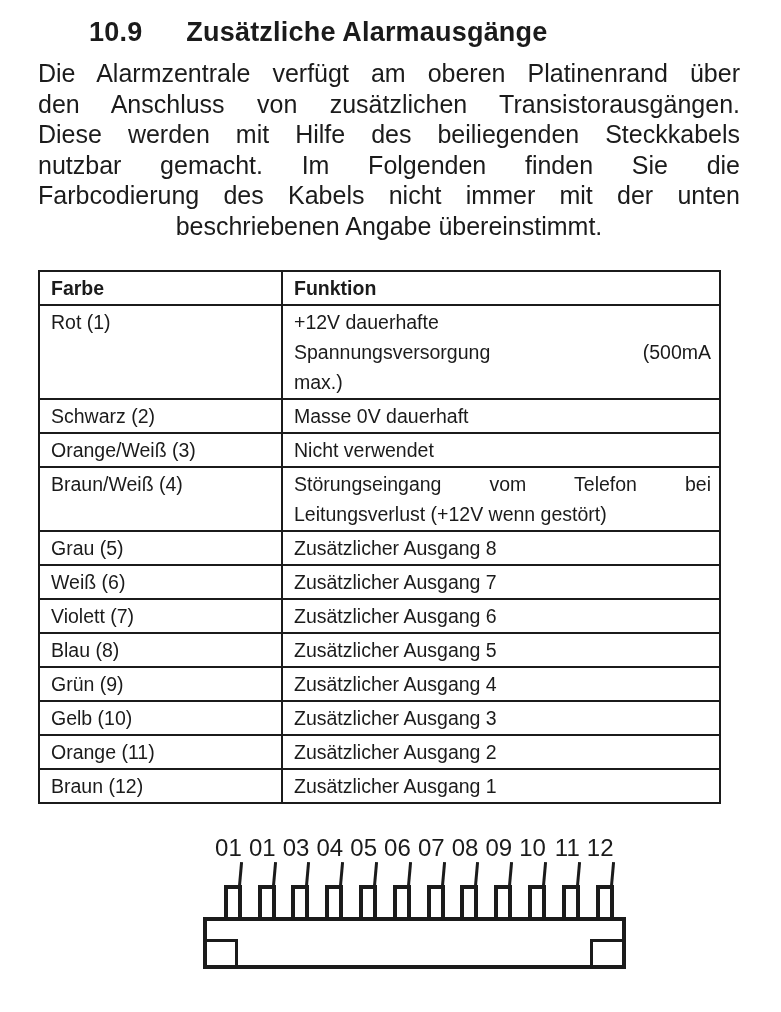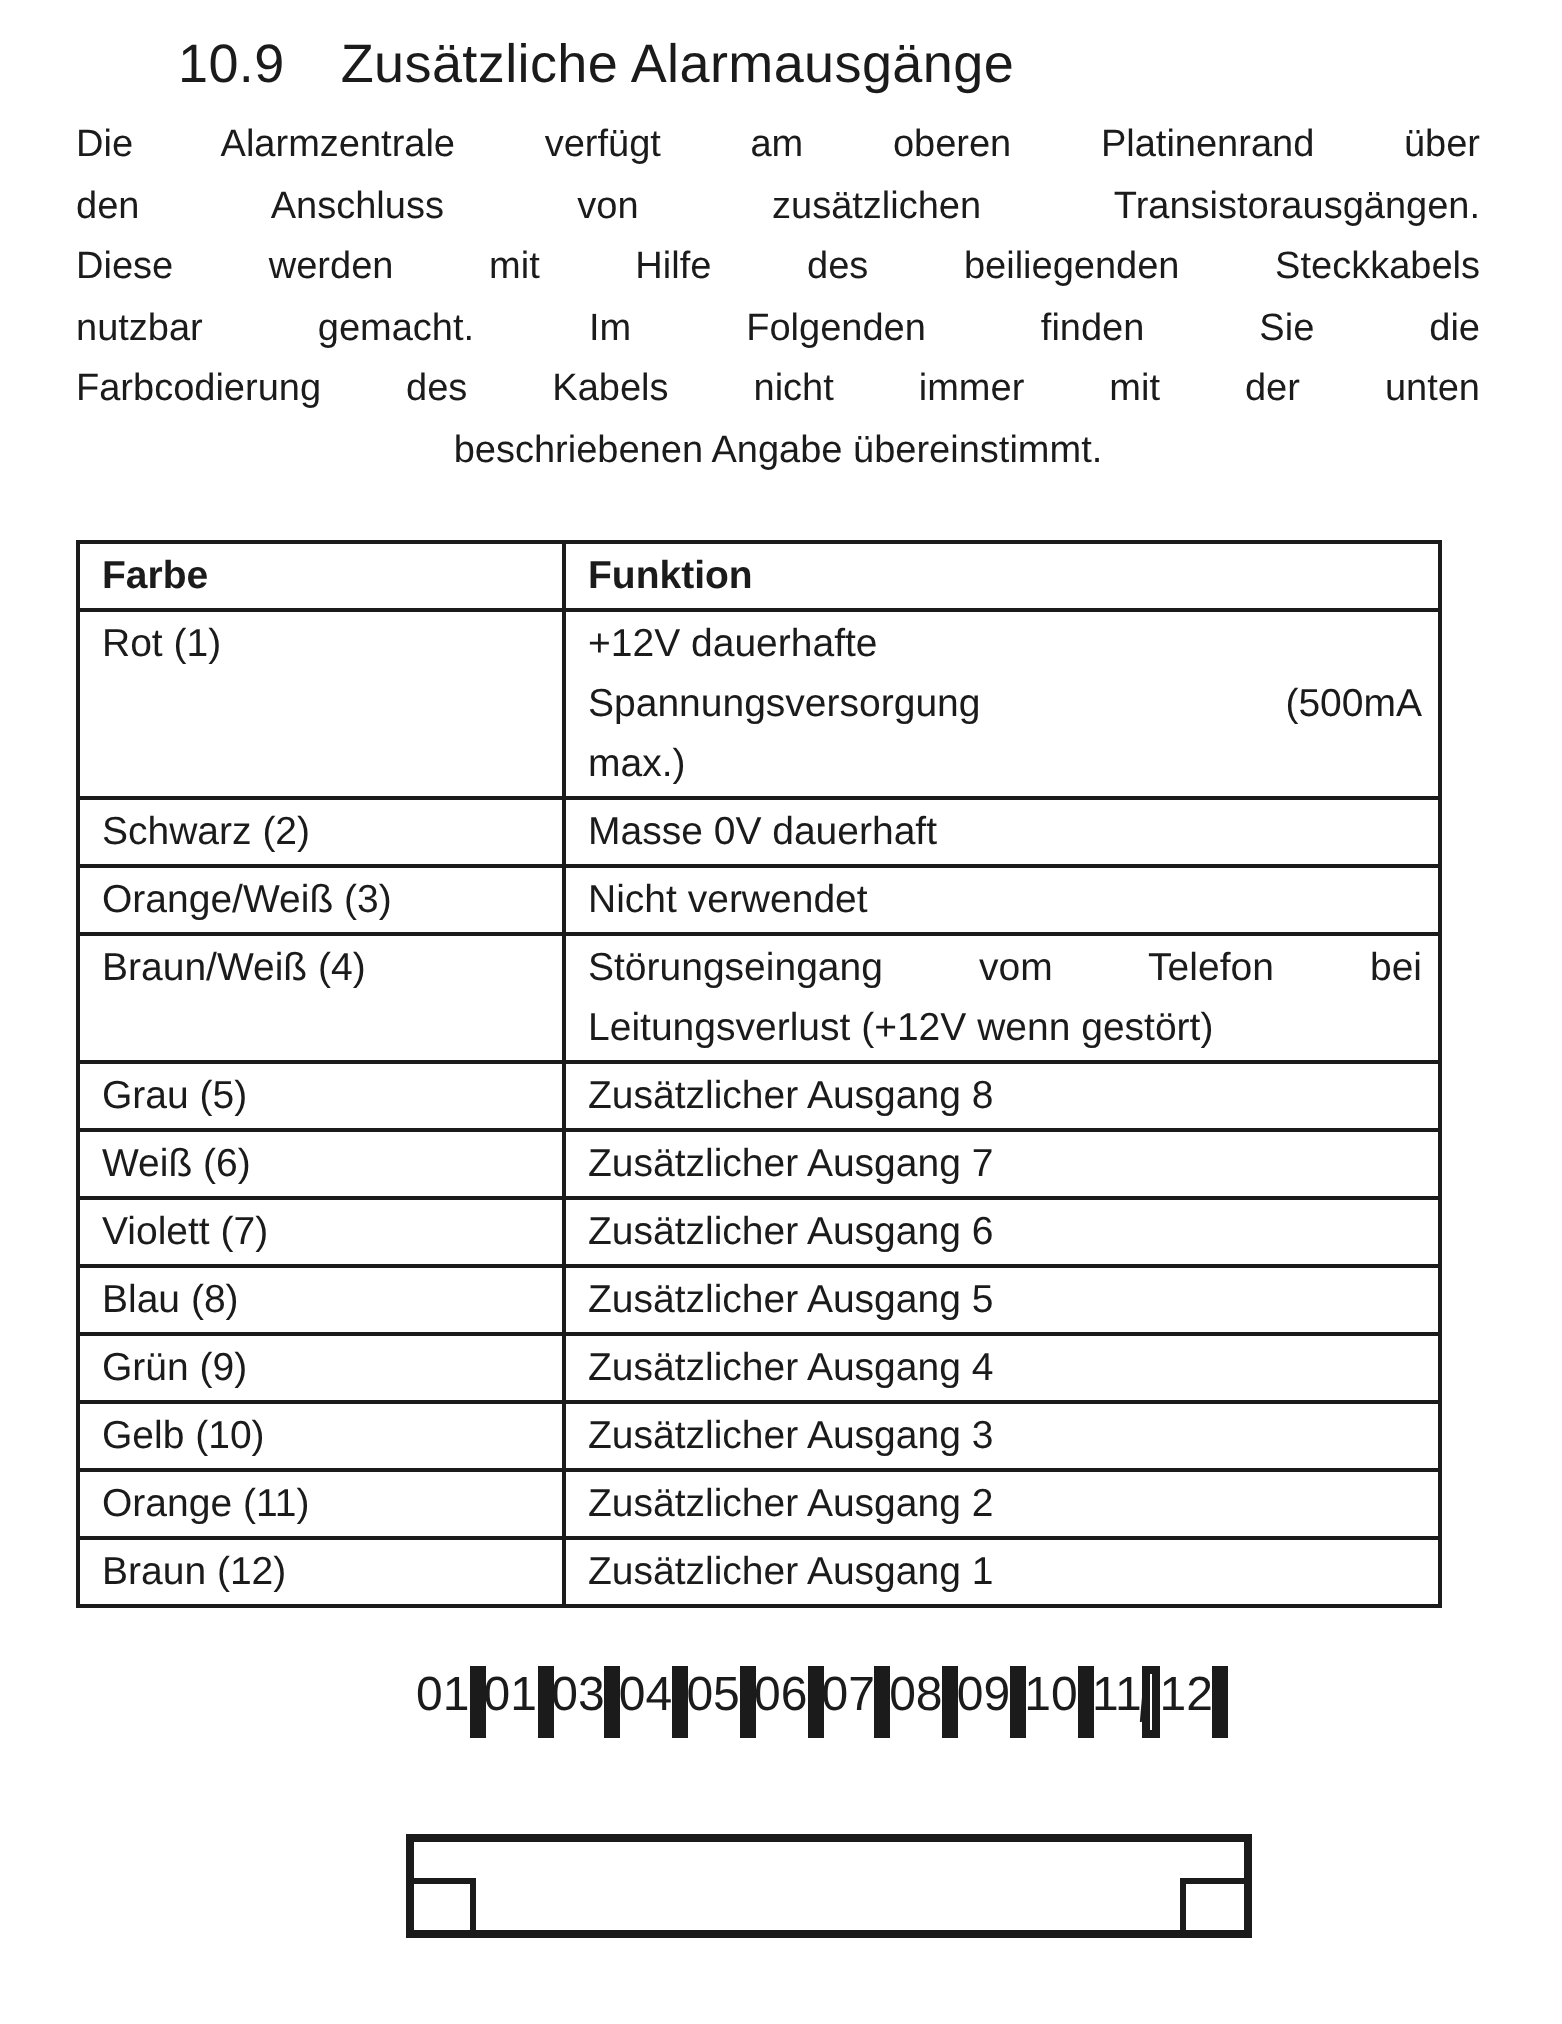--- a/index.html
+++ b/index.html
@@ -8,28 +8,28 @@
   body {
     width:781px; height:1012px; background:var(--paper);
     font-family:"Liberation Sans", sans-serif; color:var(--ink);
     overflow:hidden;
   }
   .page { position:relative; width:781px; height:1012px; background:var(--paper); }
 
   
   .heading {
     margin:16px 0 0 89px;
-    font-size:27px; font-weight:normal; line-height:32px;
-    display:flex; gap:28px; letter-spacing:0.2px;
+    font-size:27px; font-weight:bold; line-height:32px;
+    display:flex; gap:44px; letter-spacing:0.2px;
   }
 
   
   .intro {
     margin:10px 38px 0 38px; width:702px;
-    font-size:19px; line-height:30.6px;
+    font-size:25px; line-height:30.6px;
   }
   .iline { text-align:center; white-space:nowrap; }
   .iline.j { text-align:justify; text-align-last:justify; white-space:normal; }
 
   
   .ctable {
     margin:28px 0 0 38px; width:683px;
     border-collapse:collapse; font-size:19.5px;
     table-layout:fixed;
   }
@@ -38,21 +38,21 @@
     padding:1px 8px 1px 11px;
     line-height:30px; vertical-align:top; text-align:left;
   }
   .ctable th { font-weight:bold; }
   .cl { text-align:left; }
   .cl.j { text-align:justify; text-align-last:justify; }
 
   
   .diagram { position:relative; margin:31px 0 0 203px; width:423px; height:135px; }
   .pin-row { position:absolute; left:5px; top:0; display:flex; z-index:2; }
-  .pin-col { width:33.8px; display:flex; align-items:flex-start; }
+  .pin-col { width:33.8px; display:flex; flex-direction:column; align-items:flex-end; }
   .pin-label { font-size:24px; line-height:26px; height:26px; color:var(--ink); }
   .pin-wire { width:3px; height:25px; background:var(--ink); margin-top:1px; transform:rotate(5deg); }
   .pin-rect { width:18px; height:36px; border:4px solid var(--ink); background:var(--paper); margin-top:-2px; }
   .conn-body {
     position:absolute; left:0; top:82px; width:423px; height:52px;
     border:4px solid var(--ink); background:var(--paper); z-index:1;
   }
   .notch-left {
     position:absolute; left:0; bottom:0; width:31px; height:26px;
     border-top:3px solid var(--ink); border-right:3px solid var(--ink);

